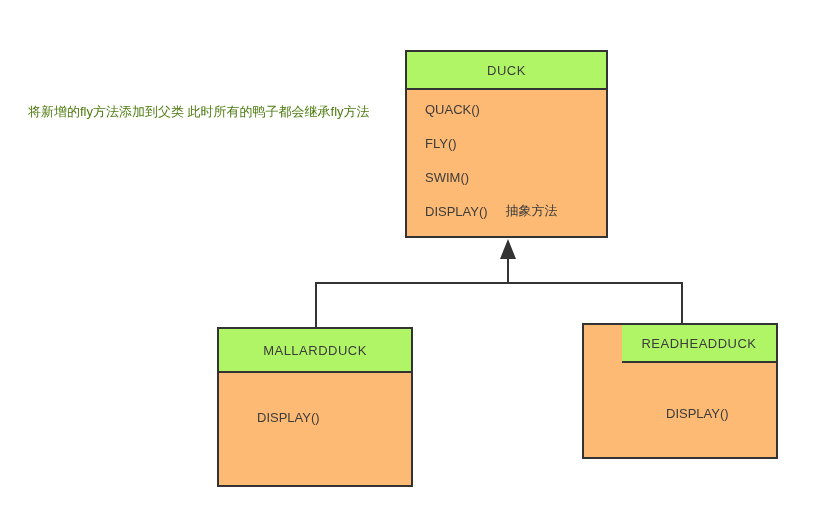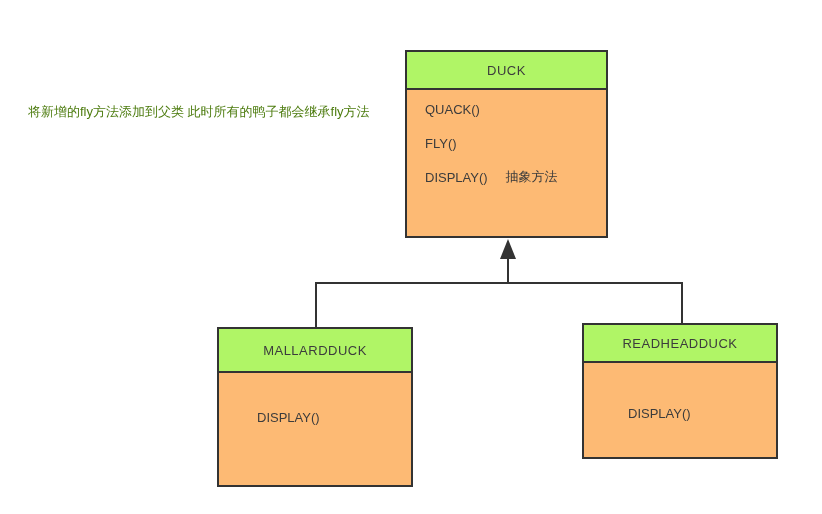--- a/index.html
+++ b/index.html
@@ -62,21 +62,21 @@
   .box-duck .class-header { height: 38px; }
   .box-duck .class-body { padding: 2px 0 0 18px; }
   .box-duck .method-row { height: 34px; }
   .method-note { margin-left: 18px; }
   
   .box-mallard { left: 217px; top: 327px; width: 196px; height: 160px; }
   .box-mallard .class-header { height: 44px; }
   .box-mallard .class-body { padding: 32px 0 0 38px; }
   .box-mallard .method-row { height: 24px; }
   
-  .box-readhead { left: 582px; top: 323px; width: 196px; height: 136px; }
+  .box-readhead { left: 582px; top: 323px; width: 196px; height: 136px; padding-left: 38px; }
   .box-readhead .class-header { height: 38px; }
   .box-readhead .class-body { padding: 38px 0 0 44px; }
   .box-readhead .method-row { height: 24px; }
 </style>
 </head>
 <body>
 
 <div class="canvas">
 
   <div class="annotation">将新增的fly方法添加到父类 此时所有的鸭子都会继承fly方法</div>
@@ -99,20 +99,23 @@
       <span>DUCK</span>
     </div>
     <div class="class-body">
       <div class="method-row">
         <span>QUACK()</span>
       </div>
       <div class="method-row">
         <span>FLY()</span>
       </div>
       <div class="method-row">
+        <span>SWIM()</span>
+      </div>
+      <div class="method-row">
         <span>DISPLAY()</span>
         <span class="method-note">抽象方法</span>
       </div>
     </div>
   </div>
 
   <div class="class-box box-mallard">
     <div class="class-header">
       <span>MALLARDDUCK</span>
     </div>

